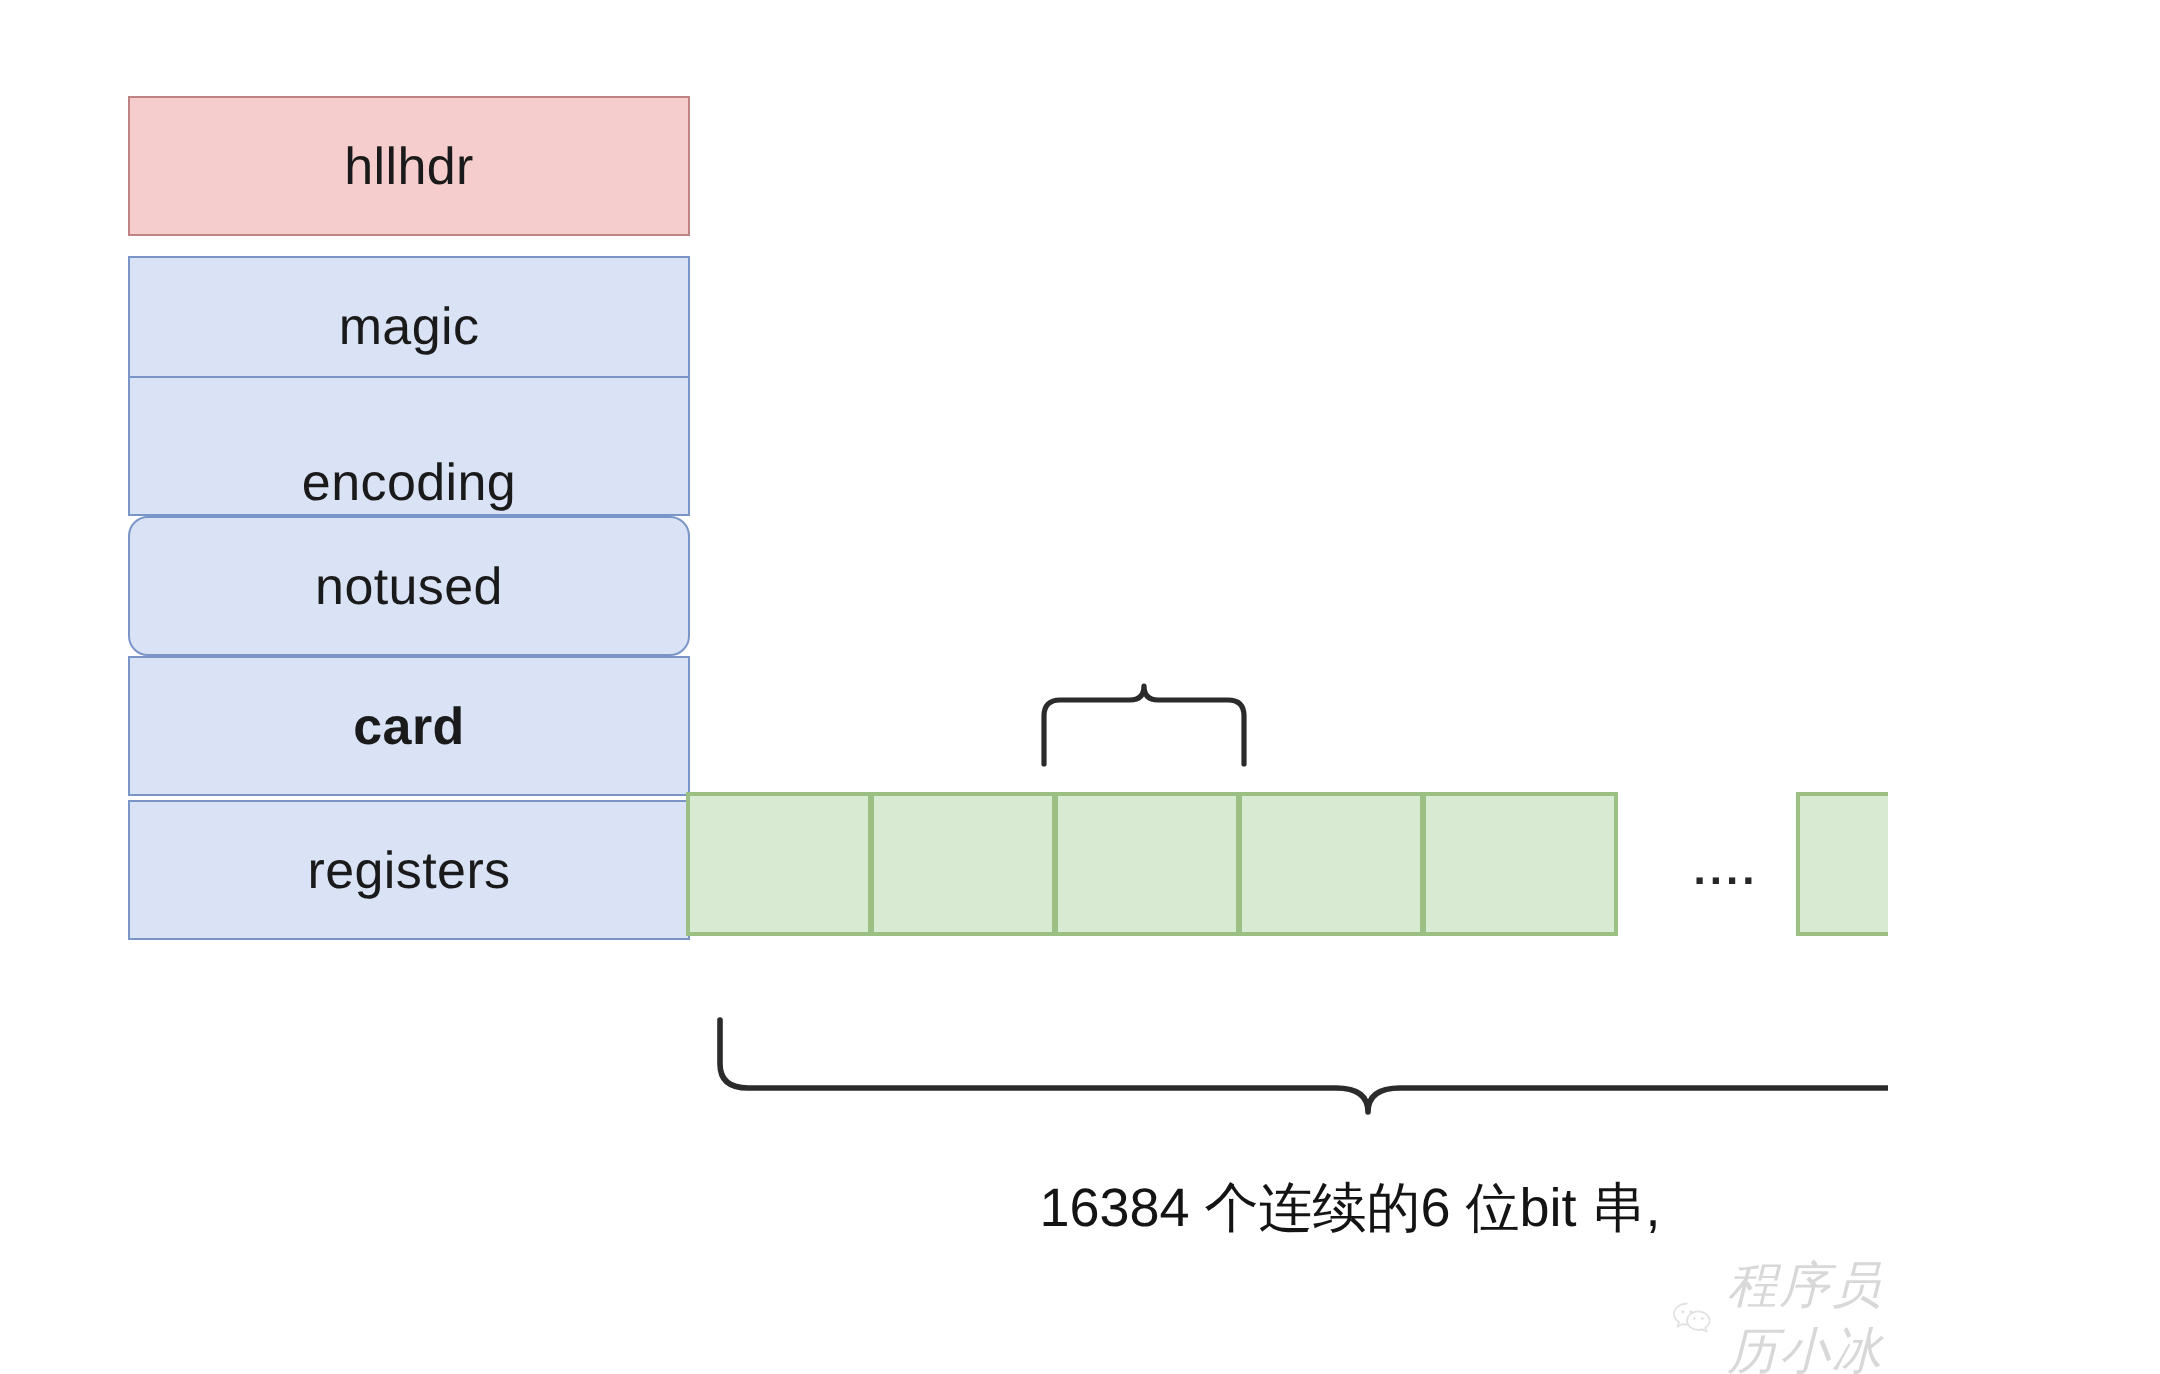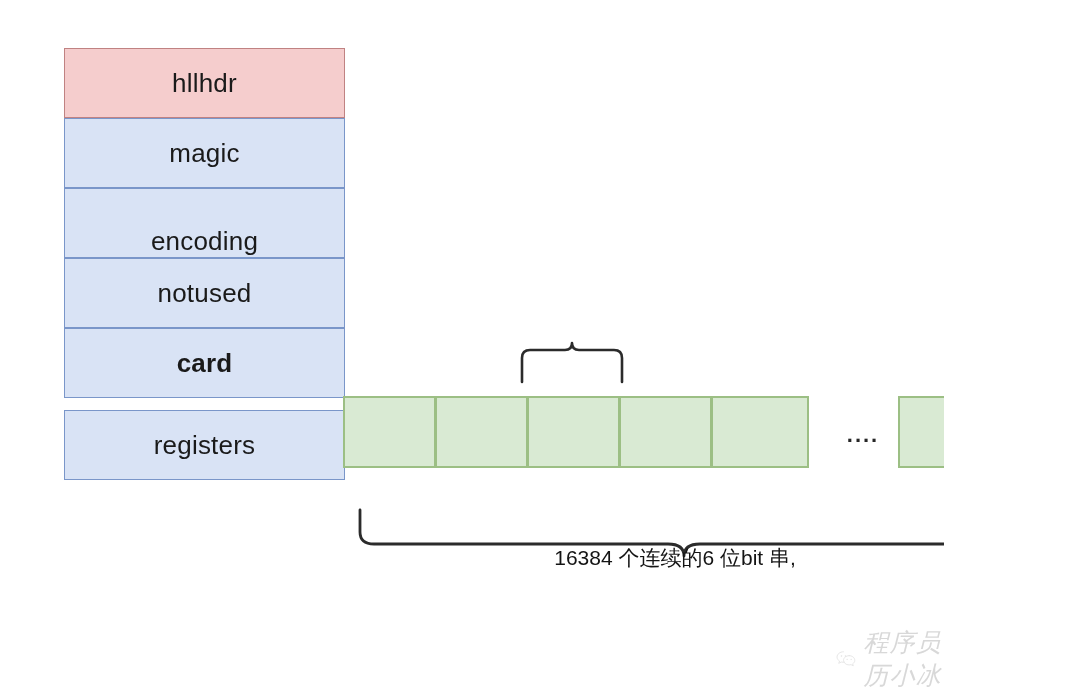--- a/index.html
+++ b/index.html
@@ -39,25 +39,25 @@
   }
   .struct-row.header {
     background: #f5cdcd;
     border: 1.5px solid #c08282;
     top: 0;
   }
   .struct-row.field {
     background: #d9e3f5;
     border: 1.5px solid #7a96c9;
   }
-  .struct-row.r1 { top: 70px; }
+  .struct-row.r1 { top: 80px; }
   .struct-row.r2 { top: 140px; align-items: flex-end; }
-  .struct-row.r3 { top: 210px; }
+  .struct-row.r3 { top: 210px; border-radius: 10px; }
   .struct-row.r4 { top: 280px; font-weight: bold; }
-  .struct-row.r5 { top: 362px; align-items: center; }
+  .struct-row.r5 { top: 352px; align-items: center; }
 
   
   .reg-cell {
     position: absolute;
     top: 396px;
     height: 72px;
     box-sizing: border-box;
     background: #d9ead3;
     border: 2px solid #9cbf84;
   }
@@ -86,24 +86,24 @@
     top: 297px;
     width: 150px;
     text-align: center;
     font-size: 27px;
     color: #151515;
   }
 
   #caption {
     position: absolute;
     left: 345px;
-    top: 536px;
+    top: 582px;
     width: 660px;
     text-align: center;
-    font-size: 21px;
+    font-size: 27px;
     line-height: 44px;
     color: #141414;
     font-family: "Liberation Sans", "DejaVu Sans", sans-serif;
   }
   #caption .cap-line { display: block; white-space: pre; }
 
   
   #watermark {
     position: absolute;
     left: 836px;

